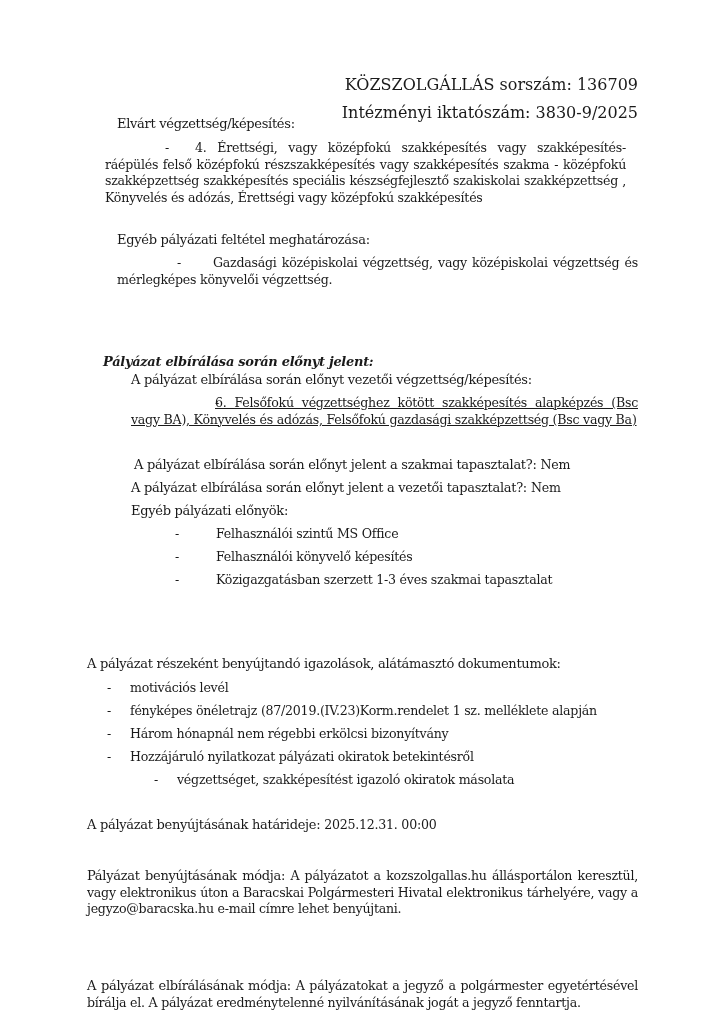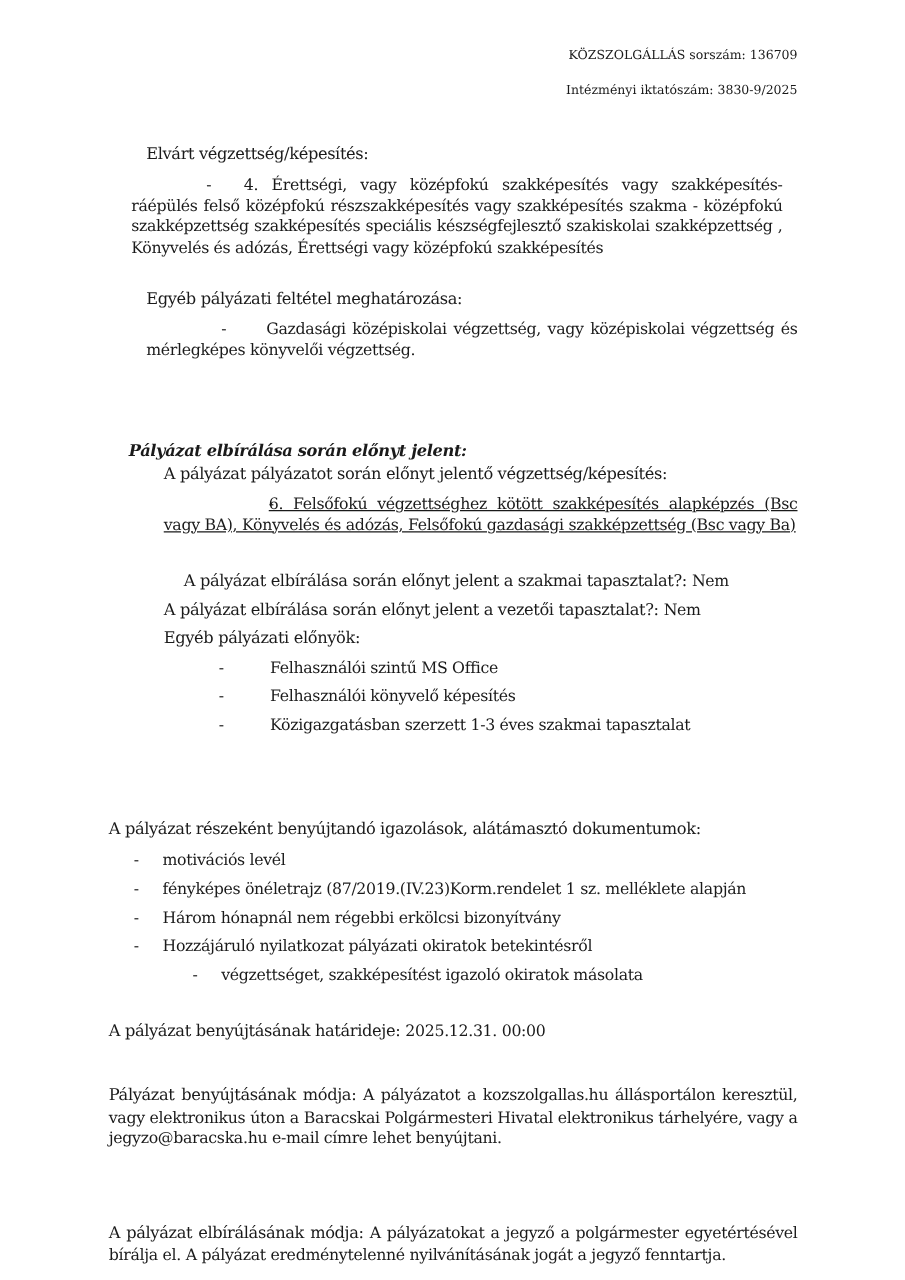--- a/index.html
+++ b/index.html
@@ -3,21 +3,21 @@
 <meta charset="utf-8">
 <style>
   html, body { margin: 0; padding: 0; background: #ffffff; }
   body {
     width: 724px; height: 1024px; position: relative; overflow: hidden;
     font-family: "DejaVu Serif", "Liberation Serif", serif;
     color: #1a1a1a;
     font-size: 12.5px;
   }
   .abs { position: absolute; }
-  .hdr { right: 86px; font-size: 10px; white-space: nowrap; }
+  .hdr { right: 86px; font-size: 16px; white-space: nowrap; margin-top: 36px; }
   .b { font-weight: normal; }
   .bi { font-weight: bold; font-style: italic; }
   .just { text-align: justify; line-height: 16.5px; }
   .line { white-space: nowrap; }
   .dash { display: inline-block; }
   .t { font-size: 12.6px; letter-spacing: -0.25px; }
   .h { font-size: 13px; letter-spacing: -0.3px; }
 </style>
 </head>
 <body>
@@ -29,26 +29,26 @@
 <div class="abs just t" style="left:105px; top:140px; width:521px; text-indent:30px;">
   <span class="dash" style="width:60px;">-</span><span>4. Érettségi,  vagy középfokú szakképesítés vagy szakképesítés-ráépülés felső középfokú részszakképesítés vagy szakképesítés  szakma - középfokú szakképzettség szakképesítés speciális készségfejlesztő szakiskolai szakképzettség , Könyvelés és adózás, Érettségi vagy középfokú szakképesítés</span>
 </div>
 
 <div class="abs b h line" style="left:117px; top:232px;">Egyéb pályázati feltétel meghatározása:</div>
 <div class="abs just t" style="left:117px; top:255px; width:521px; text-indent:30px;">
   <span class="dash" style="width:66px;">-</span><span>Gazdasági középiskolai végzettség, vagy középiskolai végzettség és mérlegképes könyvelői végzettség.</span>
 </div>
 
 <div class="abs bi h line" style="left:103px; top:354px;">Pályázat elbírálása során előnyt jelent:</div>
-<div class="abs b h line" style="left:131px; top:372px;">A pályázat pályázatot során előnyt jelentő végzettség/képesítés:</div>
+<div class="abs b h line" style="left:131px; top:372px;">A pályázat elbírálása során előnyt vezetői végzettség/képesítés:</div>
 <div class="abs just t" style="left:131px; top:395px; width:507px; text-indent:42px;text-decoration:underline;">
   <span class="dash" style="width:42px;">-</span><span>6. Felsőfokú végzettséghez kötött szakképesítés  alapképzés (Bsc vagy BA), Könyvelés és adózás, Felsőfokú gazdasági szakképzettség (Bsc vagy Ba)</span>
 </div>
 
-<div class="abs line" style="left:147px; top:457px;">
+<div class="abs line" style="left:134px; top:457px;">
   <span class="b h">A pályázat elbírálása során előnyt jelent a szakmai tapasztalat?:</span>
   <span class="t">Nem</span>
 </div>
 <div class="abs line" style="left:131px; top:480px;">
   <span class="b h">A pályázat elbírálása során előnyt jelent a vezetői tapasztalat?:</span>
   <span class="t">Nem</span>
 </div>
 <div class="abs b h line" style="left:131px; top:503px;">Egyéb pályázati előnyök:</div>
 
 <div class="abs line t" style="left:175px; top:526px;">

